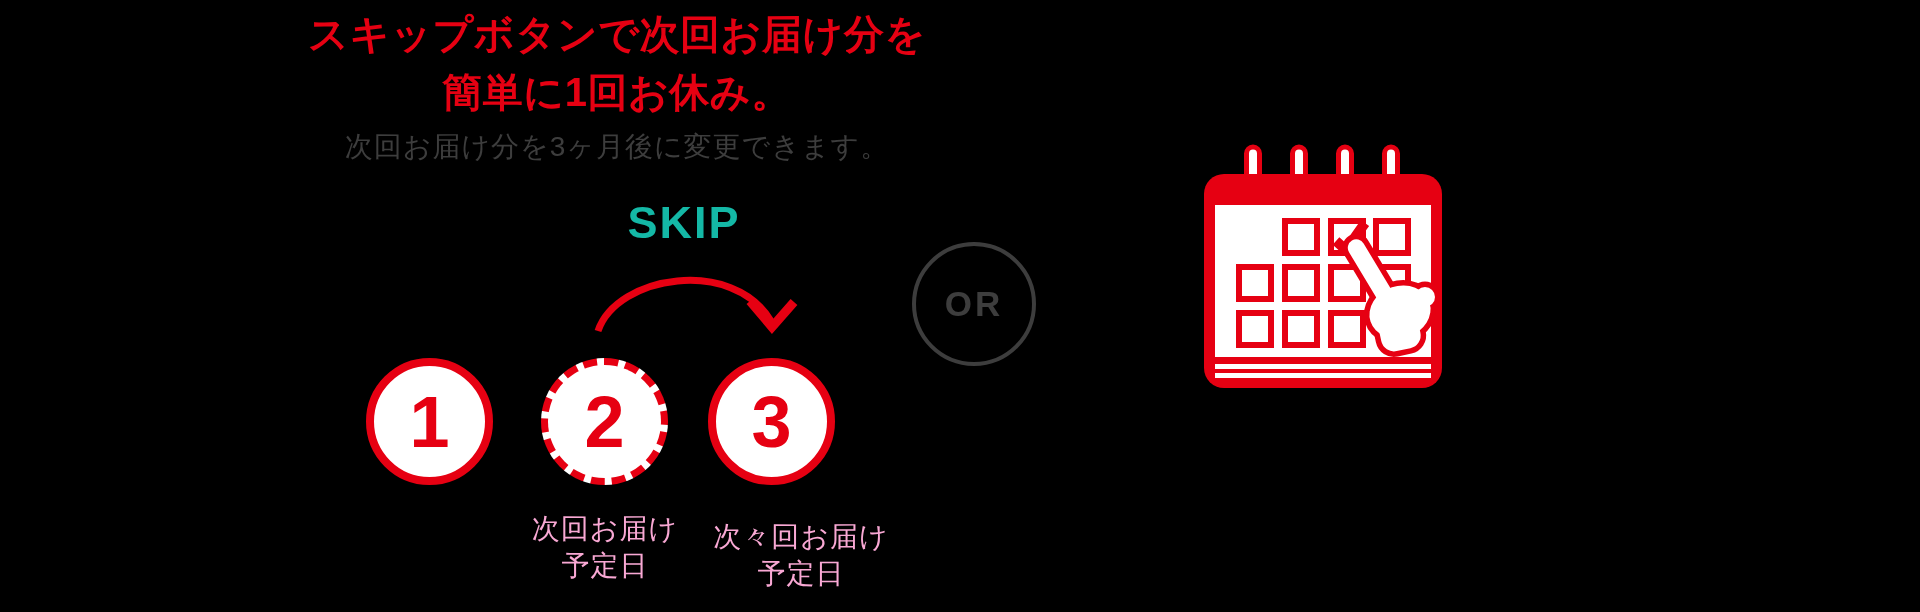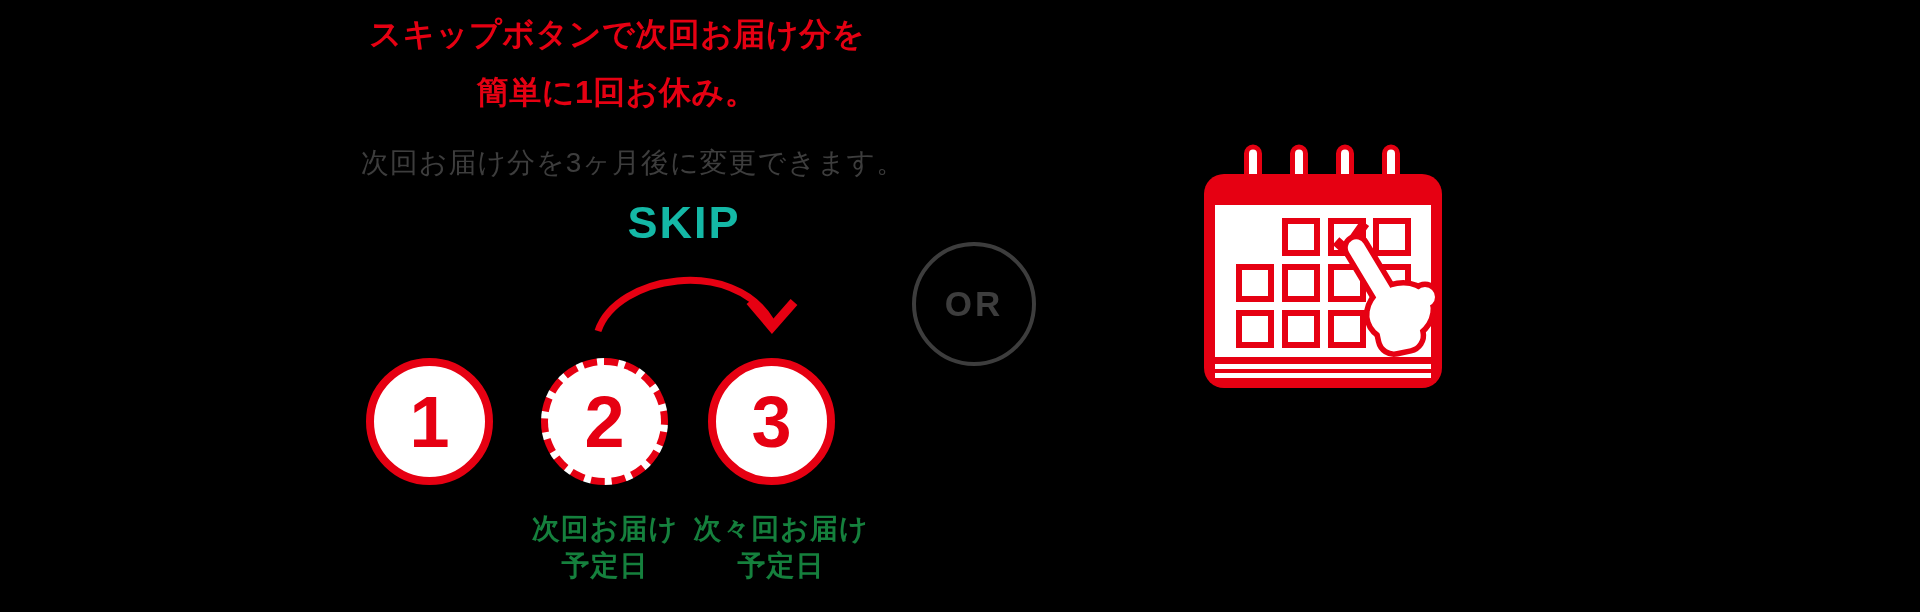--- a/index.html
+++ b/index.html
@@ -2,49 +2,49 @@
 <html><head>
 <meta charset="utf-8">
 <style>
   html,body{margin:0;padding:0;background:#000;}
   .stage{
     position:relative;width:1920px;height:612px;background:#000;overflow:hidden;
     font-family:"Liberation Sans","DejaVu Sans",sans-serif;
   }
   .section-title{
     position:absolute;margin:0;text-align:center;
-    color:#e60012;font-size:32px;font-weight:bold;line-height:58px;letter-spacing:0.5px;
+    color:#e60012;font-size:40px;font-weight:bold;line-height:58px;letter-spacing:0.5px;
   }
   .left-title{left:267px;top:5px;width:700px;}
   .right-title{left:1025px;top:5px;width:600px;}
   .left-subtitle{
-    position:absolute;left:267px;top:128px;width:700px;margin:16px;text-align:center;
+    position:absolute;left:267px;top:128px;width:700px;margin:0;text-align:center;
     color:#3d3d3d;font-size:28px;font-weight:normal;letter-spacing:1px;
   }
   .skip-label{
     position:absolute;left:584px;top:197px;width:200px;text-align:center;
     color:#14b8a6;font-size:45px;font-weight:bold;letter-spacing:2px;
   }
   .skip-arrow{position:absolute;left:585px;top:253px;}
   .step-circle{
     position:absolute;top:358px;width:127px;height:127px;box-sizing:border-box;
     background:#fff;border:8px solid #e60012;border-radius:50%;
     display:flex;align-items:center;justify-content:center;
     color:#e60012;font-size:72px;font-weight:bold;
   }
   .step-circle.dashed{border-style:dashed;border-width:7px;}
   .step-circle-1{left:366px;}
   .step-circle-2{left:541px;}
   .step-circle-3{left:708px;}
   .step-label{
     position:absolute;top:510px;width:240px;text-align:center;
-    color:#15803d;font-size:28px;font-weight:bold;line-height:37px;letter-spacing:1px;
+    color:#f9a8d4;font-size:28px;font-weight:normal;line-height:37px;letter-spacing:1px;
   }
   .step-label-2{left:485px;}
-  .step-label-3{left:661px;}
+  .step-label-3{left:681px;margin-top:8px;}
   .or-circle{
     position:absolute;left:912px;top:242px;width:124px;height:124px;box-sizing:border-box;
     border:4px solid #3d3d3d;border-radius:50%;
     display:flex;align-items:center;justify-content:center;
     color:#3d3d3d;font-size:35px;font-weight:bold;letter-spacing:3px;
   }
   .calendar-icon{position:absolute;left:1204px;top:144px;}
   .note{
     position:absolute;left:1055px;top:421px;width:580px;
     color:#3d3d3d;font-size:30px;line-height:47px;letter-spacing:1px;

